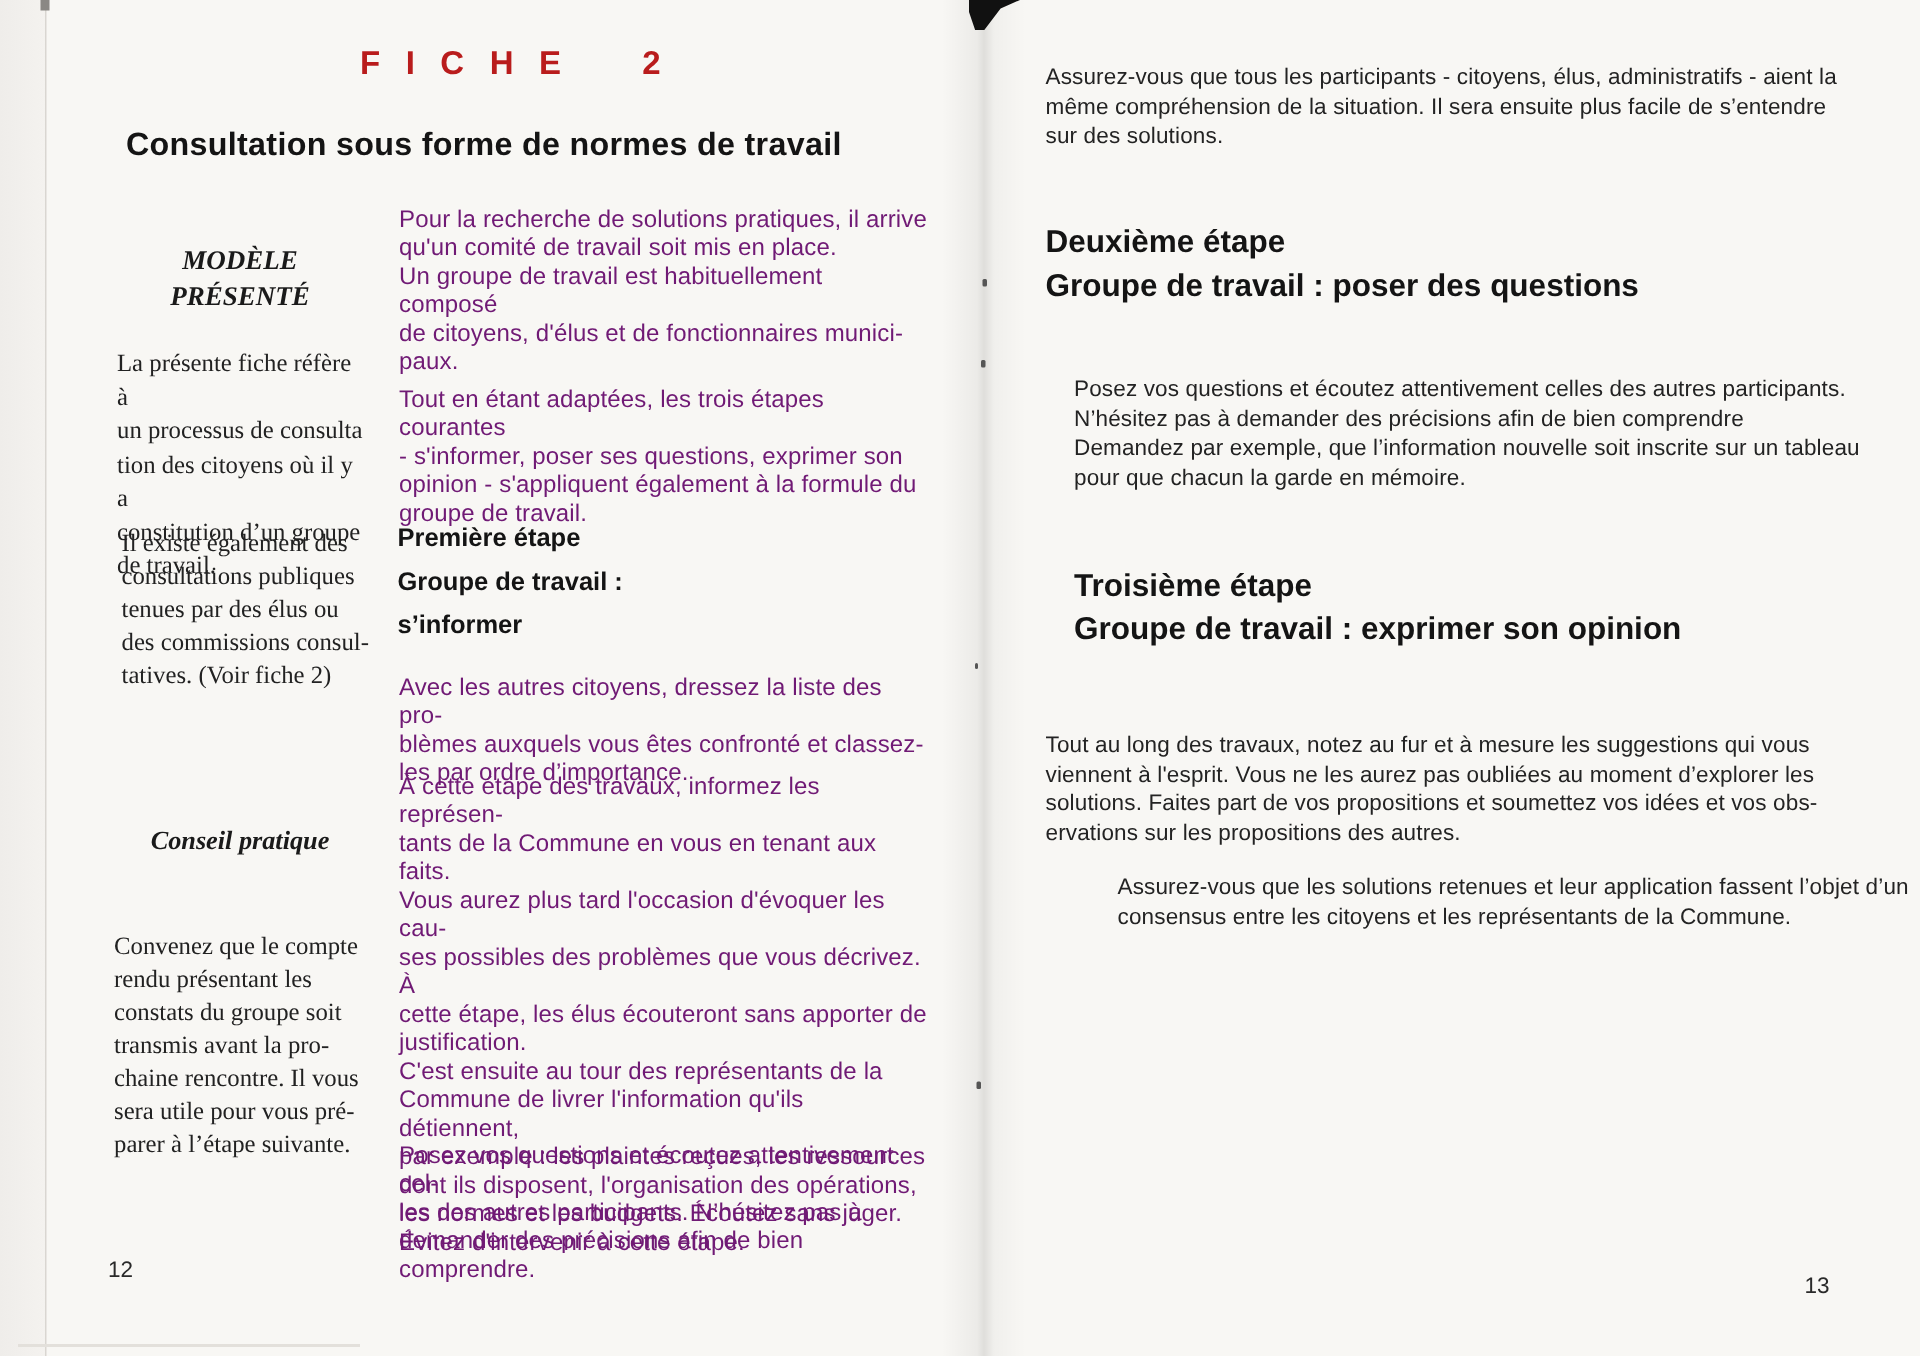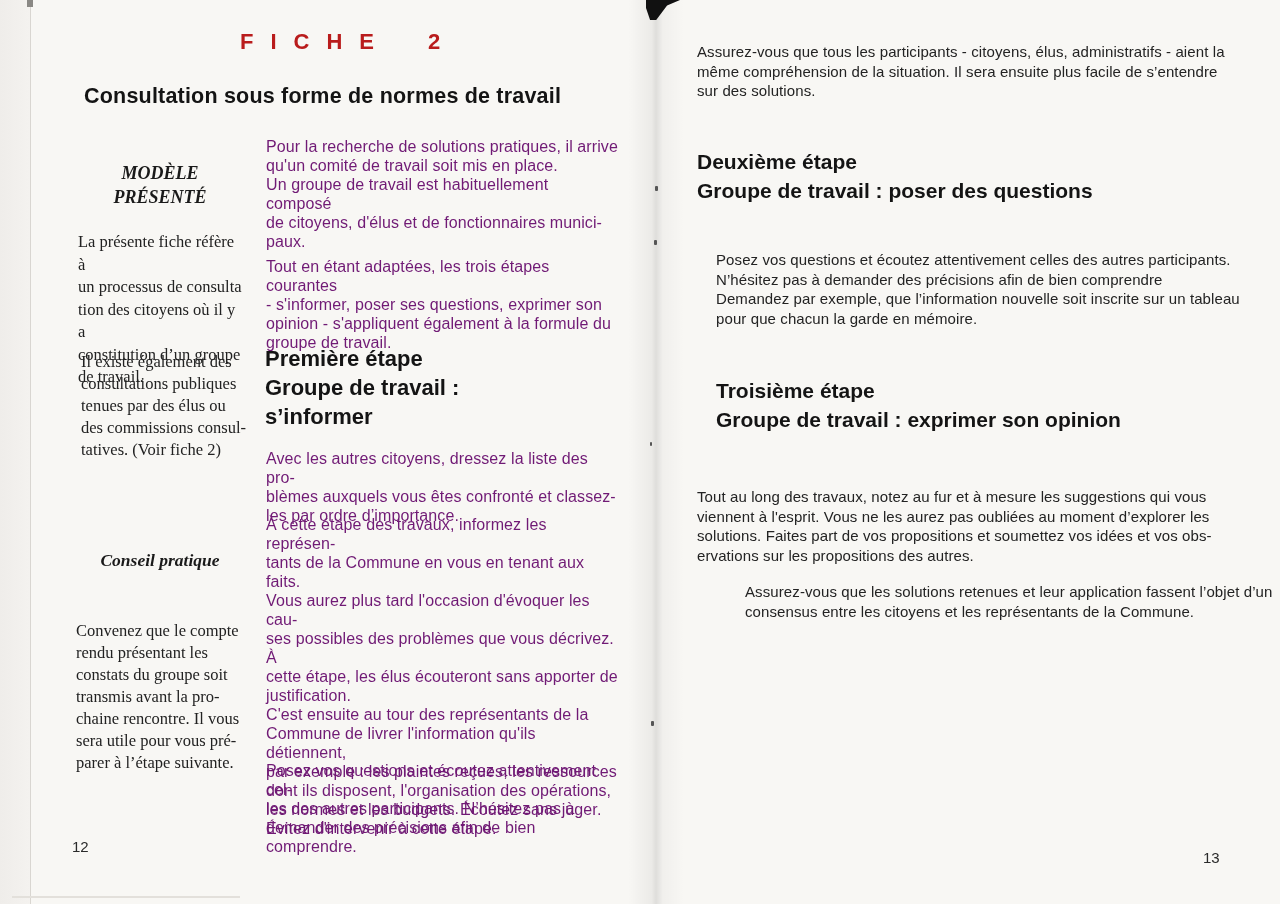--- a/index.html
+++ b/index.html
@@ -68,21 +68,21 @@
     font-family: "Liberation Serif", serif;
     font-size: 16.5px; line-height: 22.5px;
     text-align: left; color: #222;
   }
 
   .body-text {
     font-size: 16px; line-height: 19px;
     color: #701a75; letter-spacing: 0.1px;
   }
   .h2-left {
-    font-size: 22px; line-height: 29px; font-weight: bold;
+    font-size: 17px; line-height: 29px; font-weight: bold;
     color: #141414;
   }
 
   
   .body-text-r {
     font-size: 15px; line-height: 19.5px;
     color: #232323; letter-spacing: 0.1px;
   }
   .h2-right {
     font-size: 21px; line-height: 28.5px; font-weight: bold;

